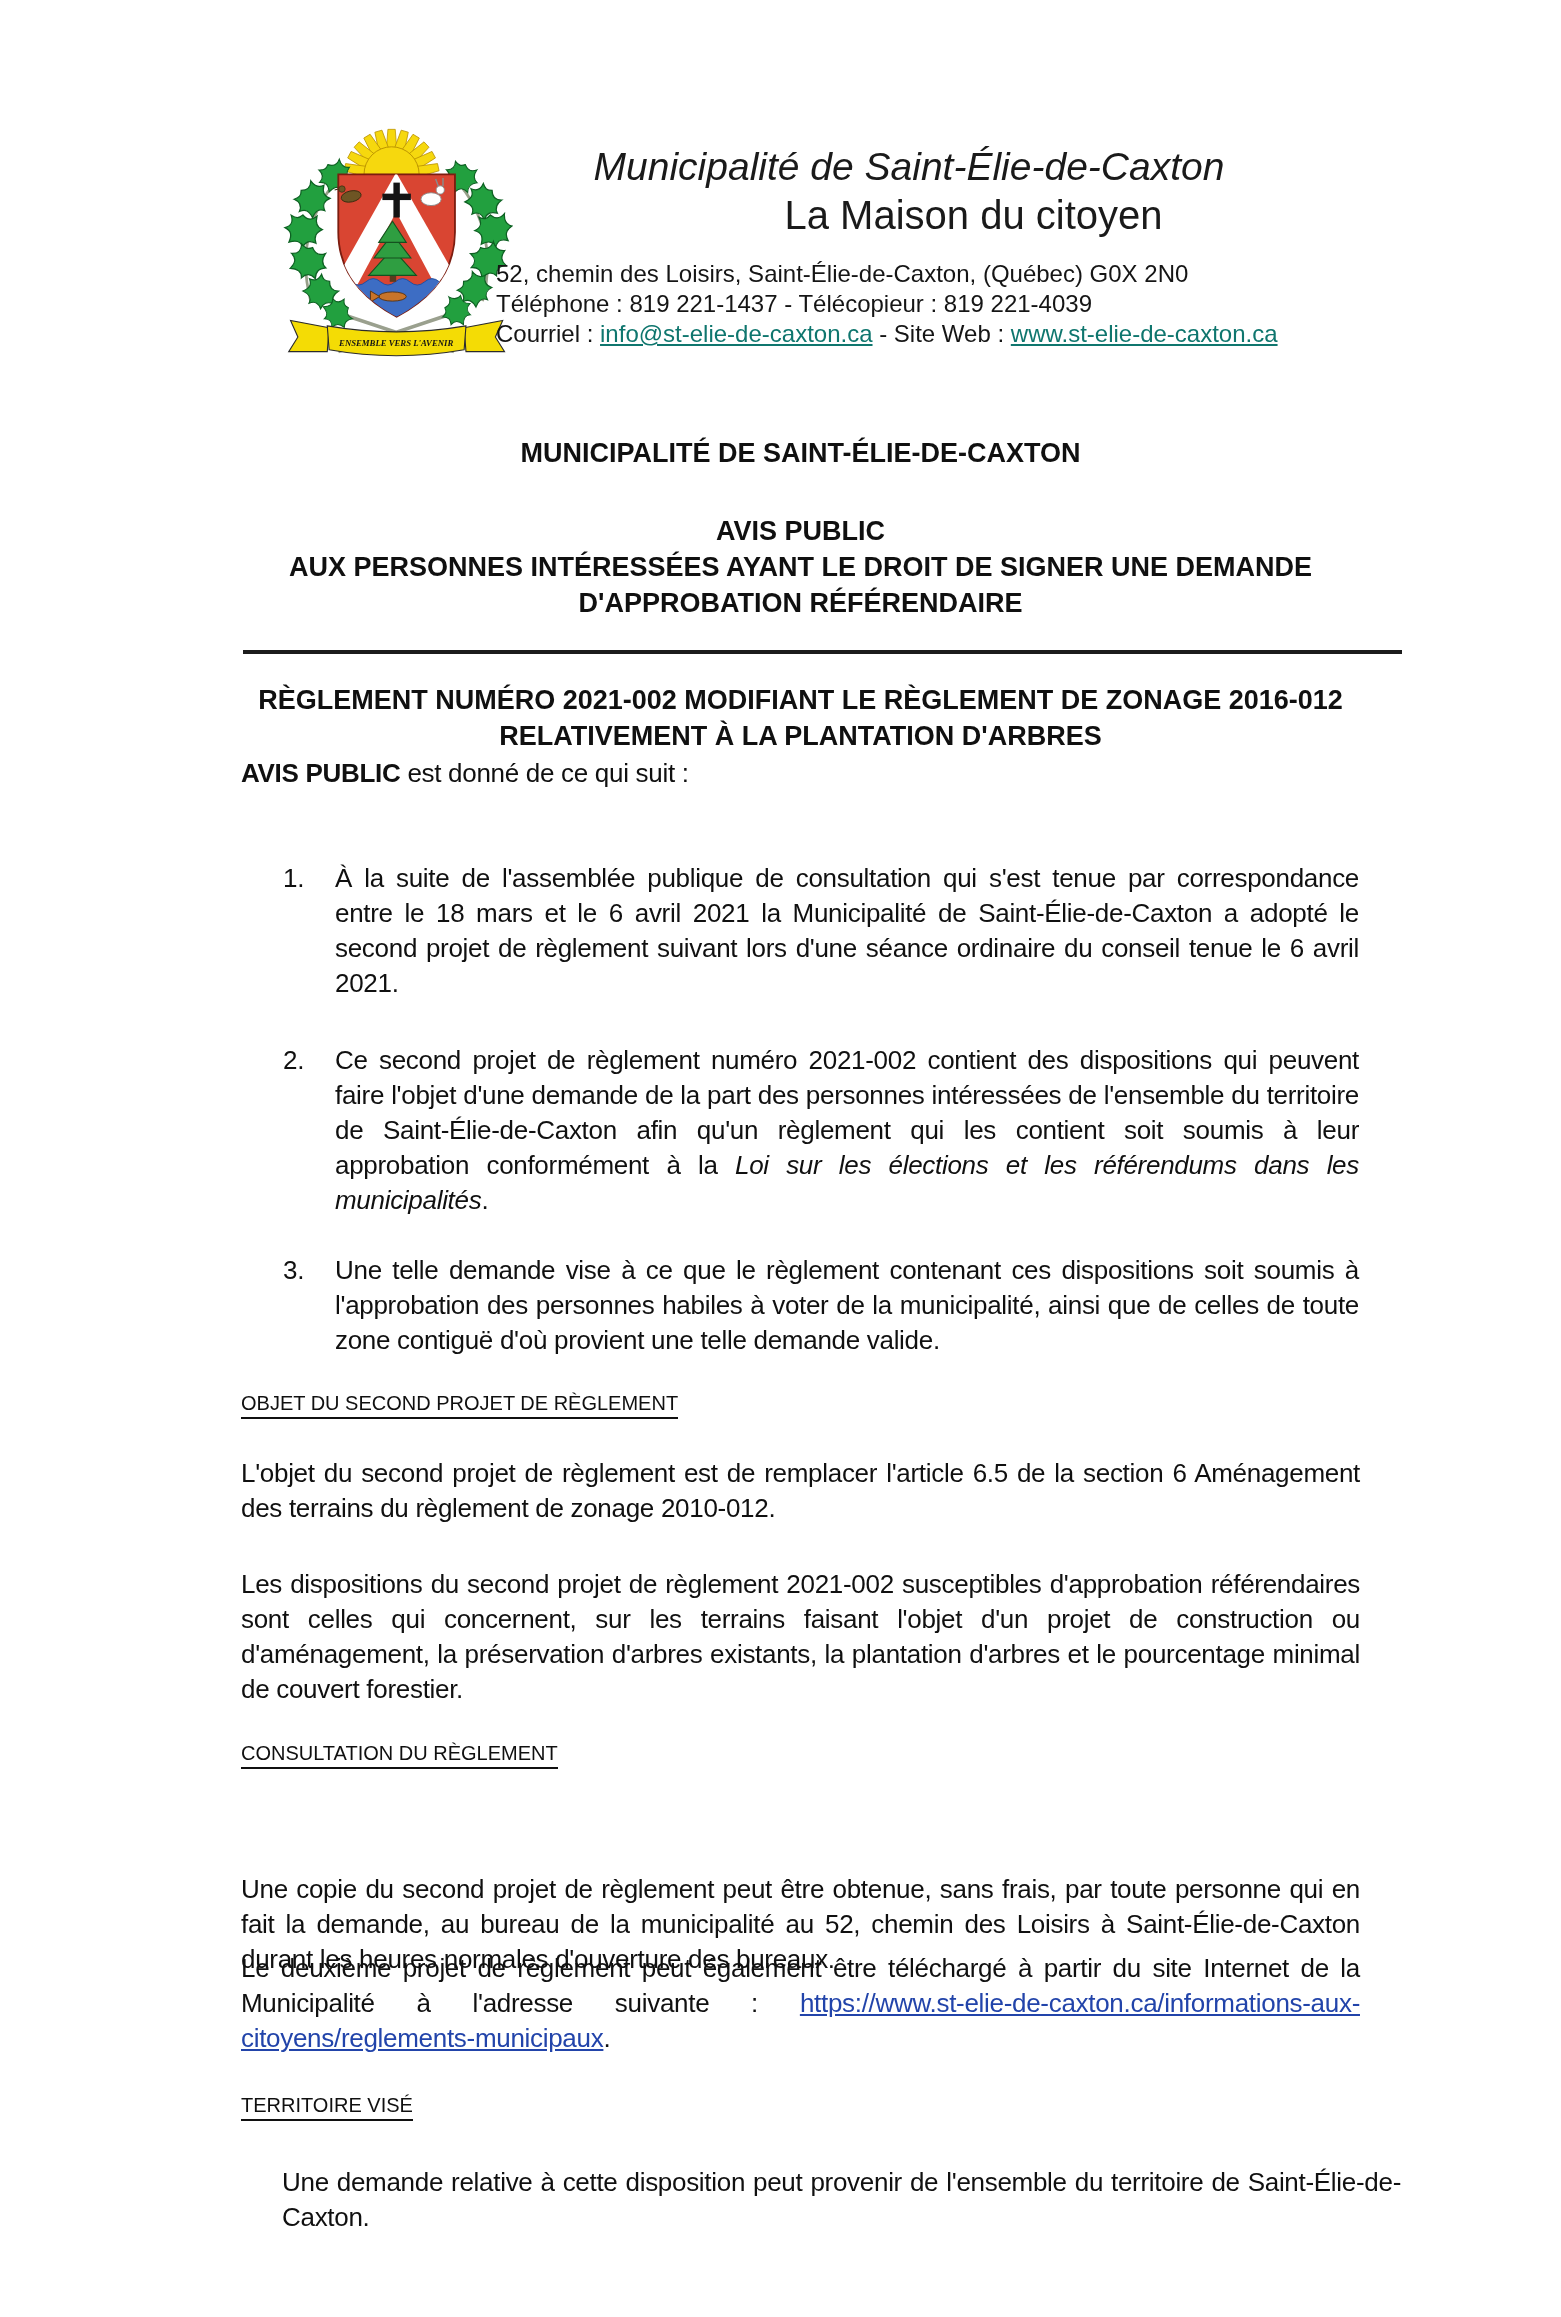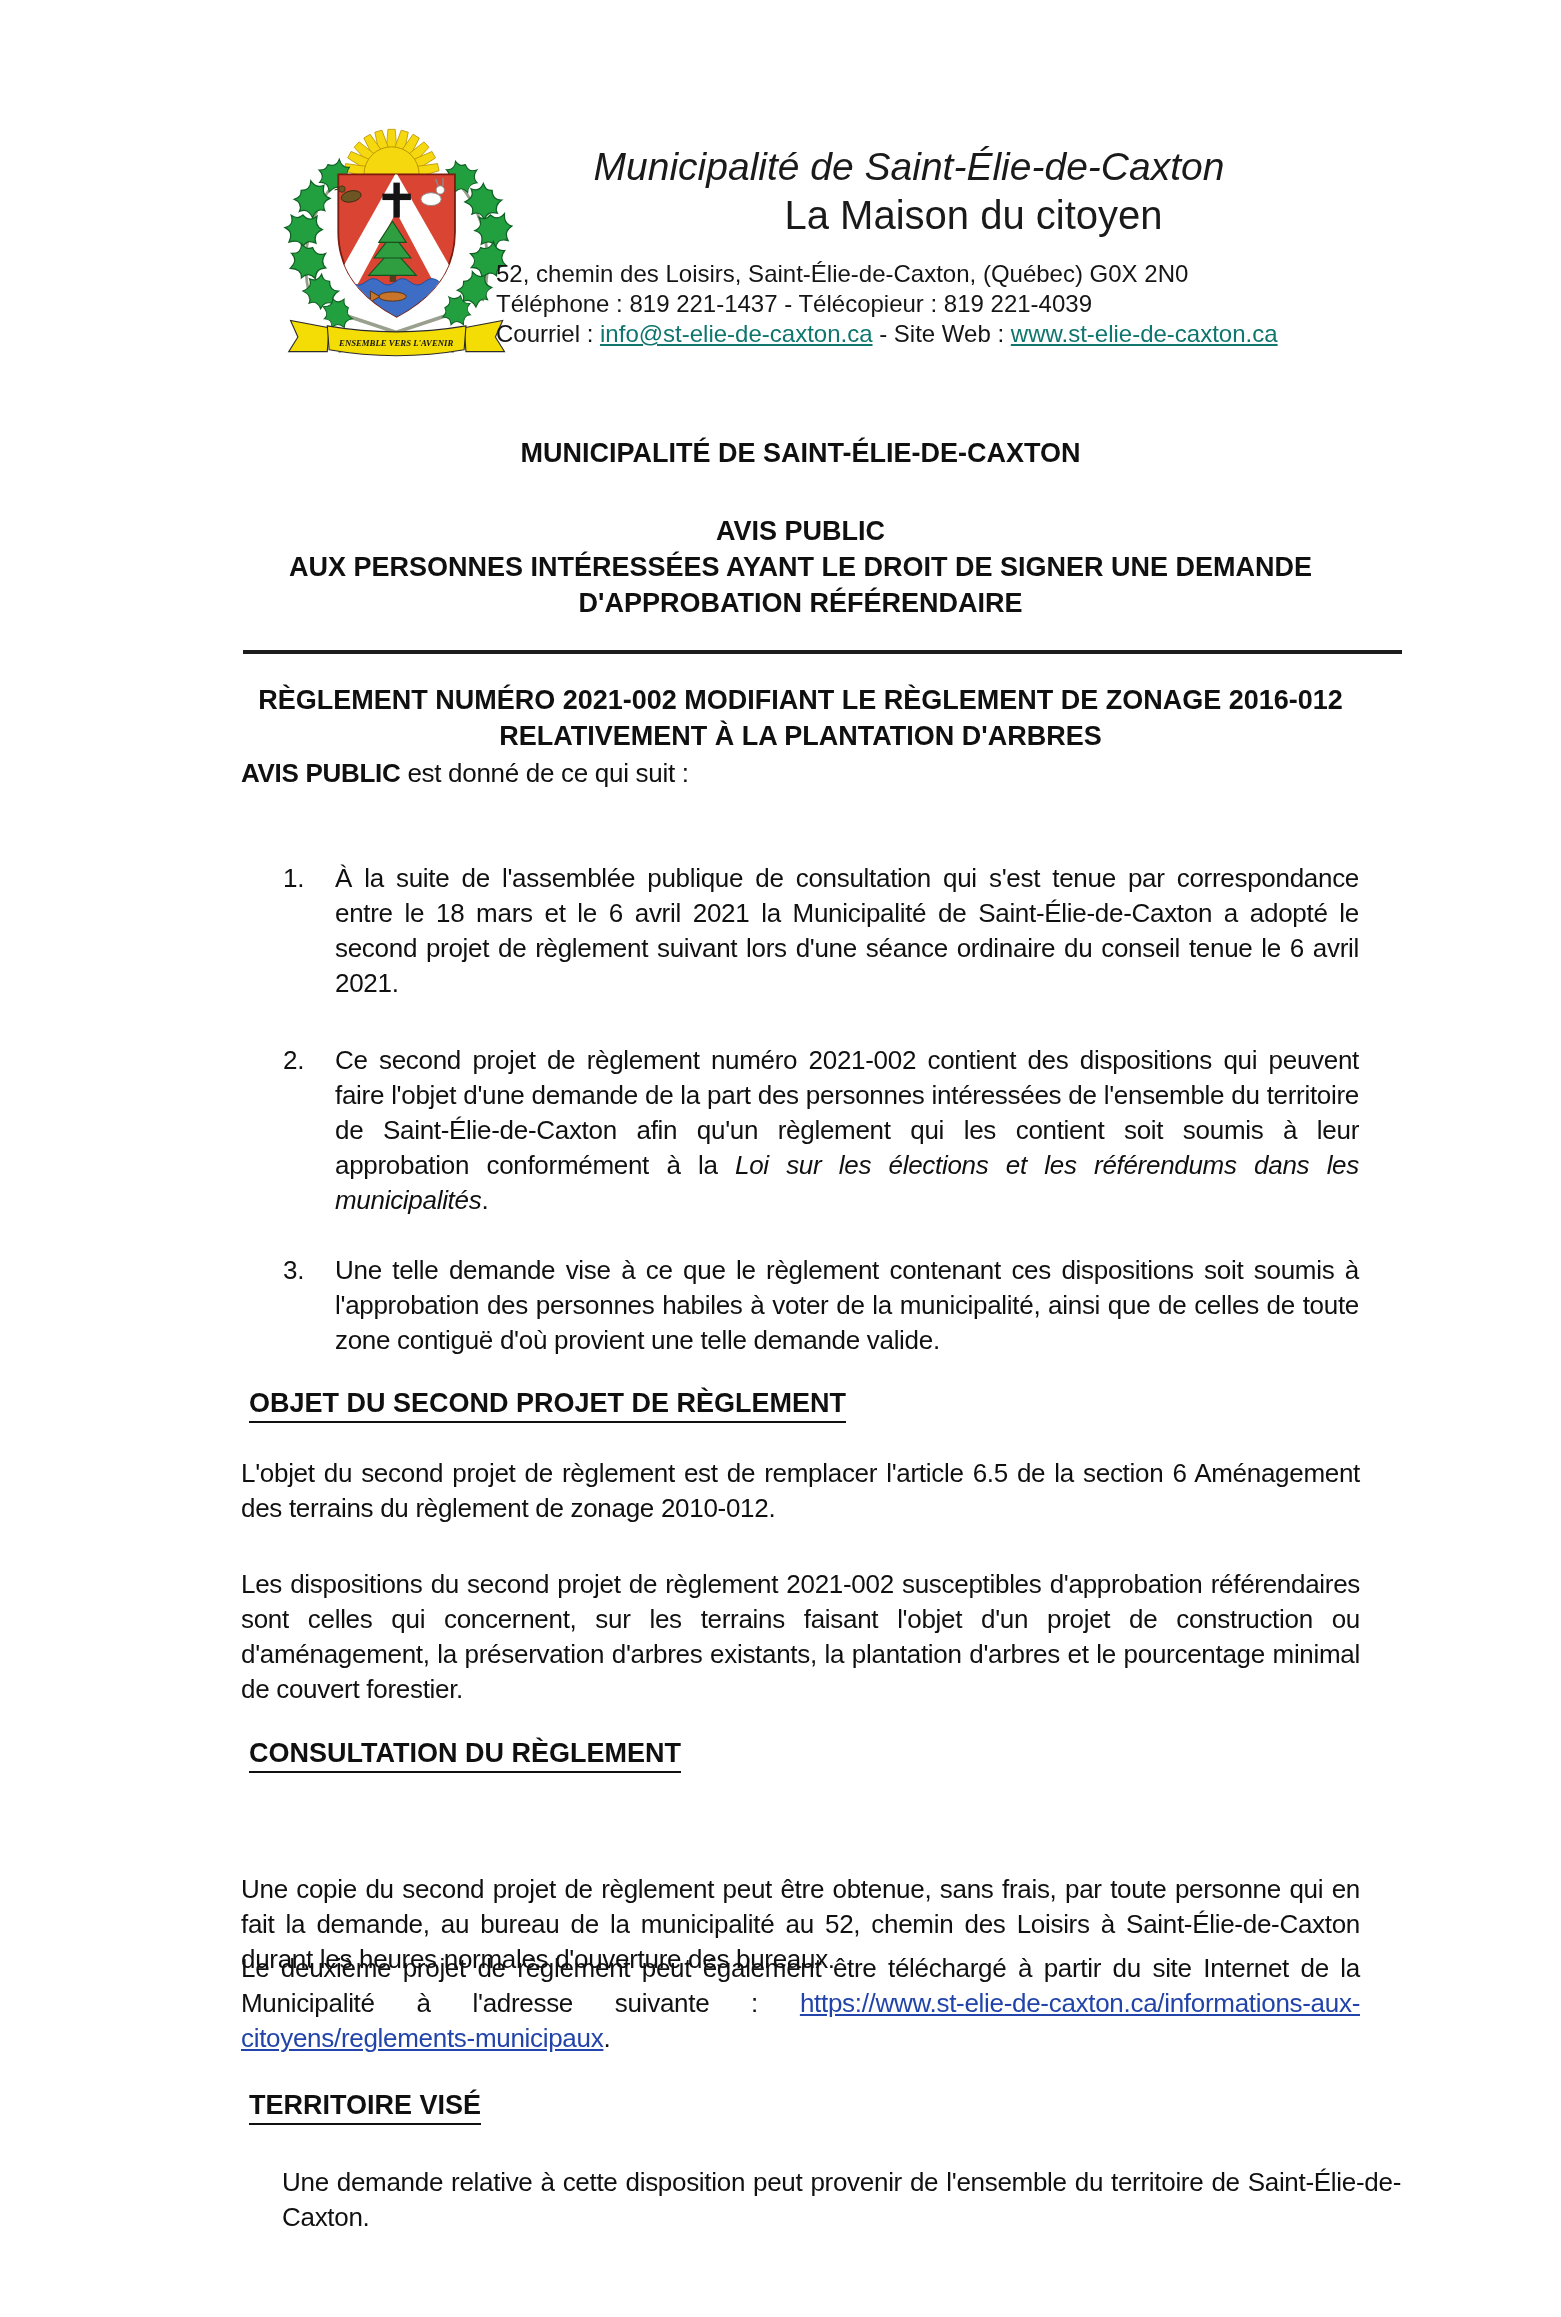--- a/index.html
+++ b/index.html
@@ -42,21 +42,21 @@
   }
   .intro b{font-weight:bold;}
   .list-item{
     left:335px;width:1024px;
     font-size:26px;line-height:35px;letter-spacing:-0.3px;
     text-align:justify;color:#101010;
   }
   .list-item .num{position:absolute;left:-52px;top:0;}
   .h-section{
     left:241px;
-    font-size:27px;font-weight:bold;line-height:36px;color:#101010;margin-left:8px;
+    font-size:20px;font-weight:normal;line-height:36px;color:#101010;
   }
   .h-section span{border-bottom:2.8px solid #101010;padding-bottom:2.8px;}
   .link{color:#2244aa;text-decoration:underline;cursor:pointer;}
   em{font-style:italic;}
 </style>
 </head>
 <body>
 
 <div class="page">
 

